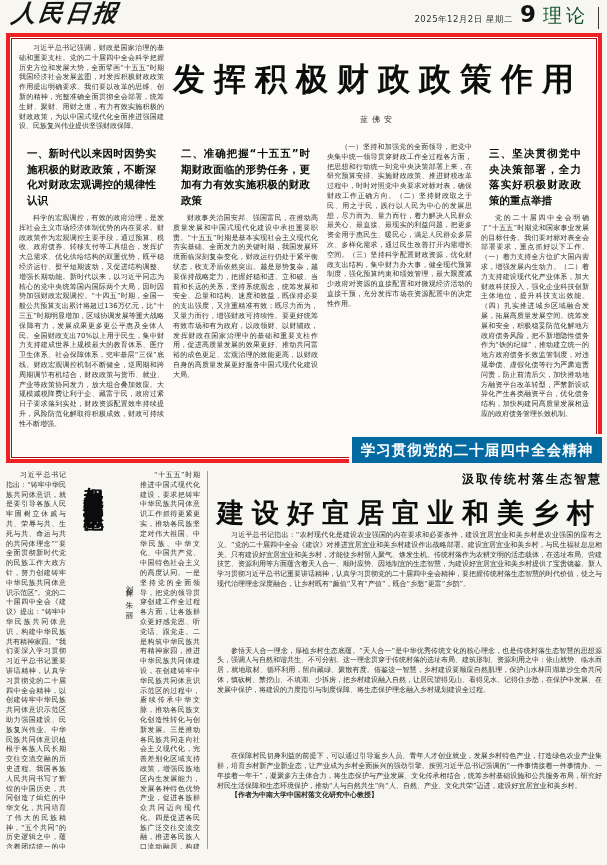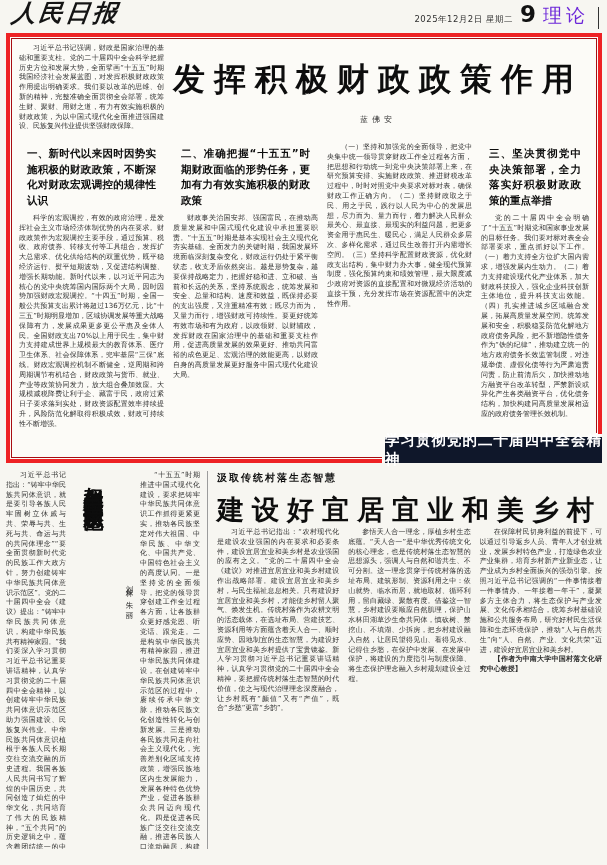--- a/index.html
+++ b/index.html
@@ -10,60 +10,60 @@
     color:#262626;position:relative;
   }
   
   .masthead{display:flex;justify-content:space-between;align-items:flex-end;
     padding:3px 8px 2px 12px;height:31px;box-sizing:border-box;}
   .logo{font-family:"DejaVu Serif","Liberation Serif",serif;font-style:italic;
     font-weight:bold;font-size:24px;letter-spacing:3px;transform:skewX(-7deg);color:#141414;}
   .mast-right{display:flex;align-items:baseline;gap:7px;}
   .mast-date{font-size:8.5px;color:#2f2f2f;letter-spacing:.5px;text-align:center;}
   .mast-page{font-size:23px;font-weight:bold;color:#111;}
-  .mast-section{font-size:19px;letter-spacing:4px;color:#6d28d9;}
+  .mast-section{font-size:19px;letter-spacing:4px;color:#14532d;}
   .mast-bar{width:1px;height:22px;background:#333;align-self:flex-end;margin-left:2px;}
 
   
   .red-box{position:relative;margin:2px 5px 0 6px;height:430px;box-sizing:border-box;
     border:4px solid #ee2224;background:#fcfbf7;}
   .red-liner{position:absolute;inset:1px;border:1px solid #a80d12;pointer-events:none;}
   .box-content{position:relative;height:100%;box-sizing:border-box;padding:7px 9px;display:flex;flex-direction:column;}
   .top-row{display:grid;grid-template-columns:145px 1fr 139px;gap:9px;height:94px;overflow:hidden;}
   .headline-cell{text-align:center;padding-top:14px;}
   .main-headline{font-size:32px;font-weight:900;letter-spacing:9px;color:#0d0d0d;white-space:nowrap;}
   .main-byline{font-size:8px;color:#333;margin-top:12px;letter-spacing:4px;}
   .cols-row{display:grid;grid-template-columns:145px 145px 145px 1fr;gap:9px;flex:1;margin-top:5px;overflow:hidden;}
   .col{overflow:hidden;}
   .body-text{font-size:7px;line-height:9.8px;text-align:justify;color:#303030;}
   .body-text p{margin:0;text-indent:14px;}
   .sec-heading{font-size:10.5px;font-weight:bold;line-height:15.5px;margin:3px 8px 6px 8px;
     color:#0d0d0d;text-align:justify;}
   .banner{position:absolute;right:-4px;bottom:-4px;z-index:3;
     border-top:3px solid #fcfbf7;border-left:3px solid #fcfbf7;}
-  .banner-inner{width:217px;height:26px;background:#0f172a;color:#fff;display:flex;
+  .banner-inner{width:250px;height:26px;background:#0369a1;color:#fff;display:flex;
     align-items:center;justify-content:center;font-weight:bold;font-size:14.5px;letter-spacing:1px;}
 
   
   .bottom{display:flex;margin:8px 5px 0 6px;height:378px;box-sizing:border-box;}
   .left-article{width:233px;display:flex;gap:6px;padding-right:7px;box-sizing:border-box;
     border-right:1px solid #9c9c9c;}
   .la-col{flex:1;overflow:hidden;}
   .la-strip{width:44px;display:flex;justify-content:center;}
   .la-headline{writing-mode:vertical-rl;text-orientation:upright;font-size:20px;font-weight:900;
     letter-spacing:1.5px;color:#0d0d0d;line-height:44px;}
   .la-byline{writing-mode:vertical-rl;text-orientation:upright;font-size:7.5px;color:#333;
     margin-top:108px;width:12px;letter-spacing:2px;}
   .note{font-weight:bold;}
   .right-article{flex:1;padding-left:9px;box-sizing:border-box;display:flex;flex-direction:column;}
-  .ra-kicker{font-size:10px;font-weight:bold;letter-spacing:2px;text-align:left;color:#111;}
+  .ra-kicker{font-size:12px;font-weight:bold;letter-spacing:2px;text-align:right;color:#111;}
   .ra-headline{font-family:"DejaVu Serif","Liberation Serif",serif;font-size:27px;font-weight:bold;
     letter-spacing:8px;text-align:left;margin-top:7px;color:#0d0d0d;white-space:nowrap;}
   .ra-byline{font-size:8px;text-align:center;margin:8px 0 7px;letter-spacing:3px;color:#333;}
-  .ra-cols{display:grid;grid-template-columns:1fr 1fr 1fr;gap:9px;flex:1;overflow:hidden;}
+  .ra-cols{display:grid;grid-template-columns:1fr;gap:9px;flex:1;overflow:hidden;}
 </style>
 </head>
 <body>
 
 <div class="masthead">
   <div class="logo">人民日报</div>
   <div class="mast-right">
     <span class="mast-date">2025年12月2日 星期二</span>
     <span class="mast-page">9</span>
     <span class="mast-section">理论</span>

